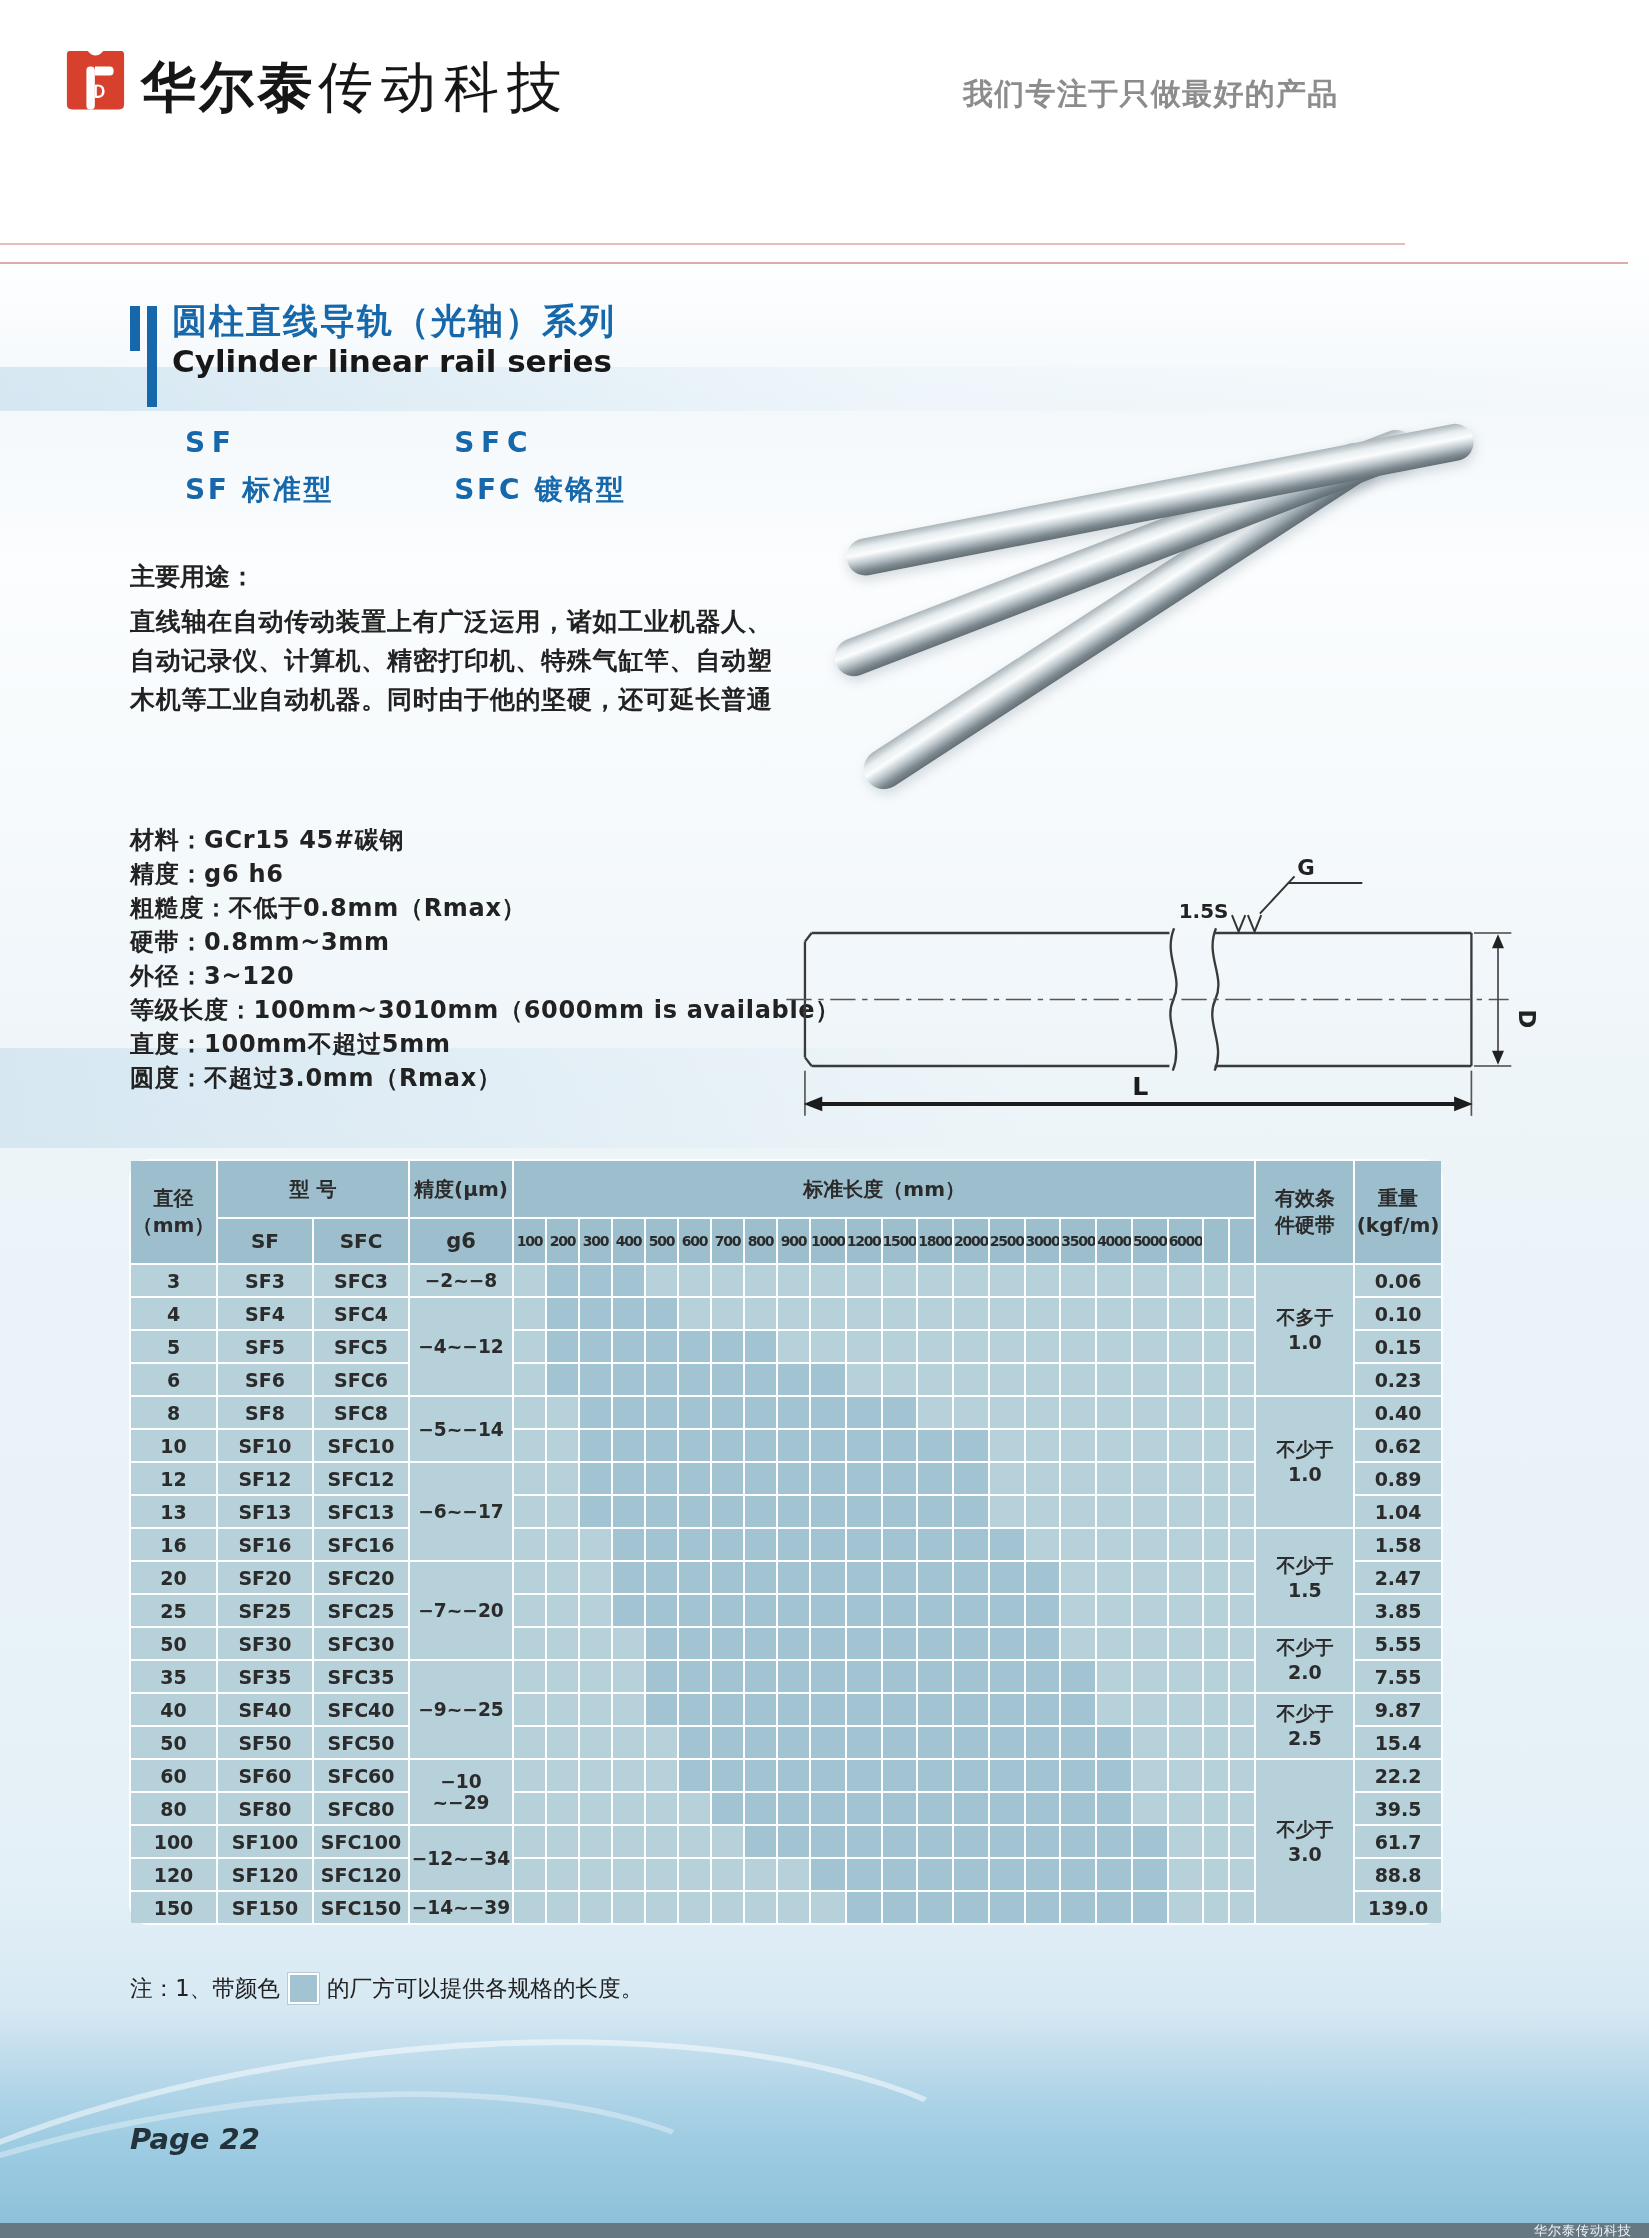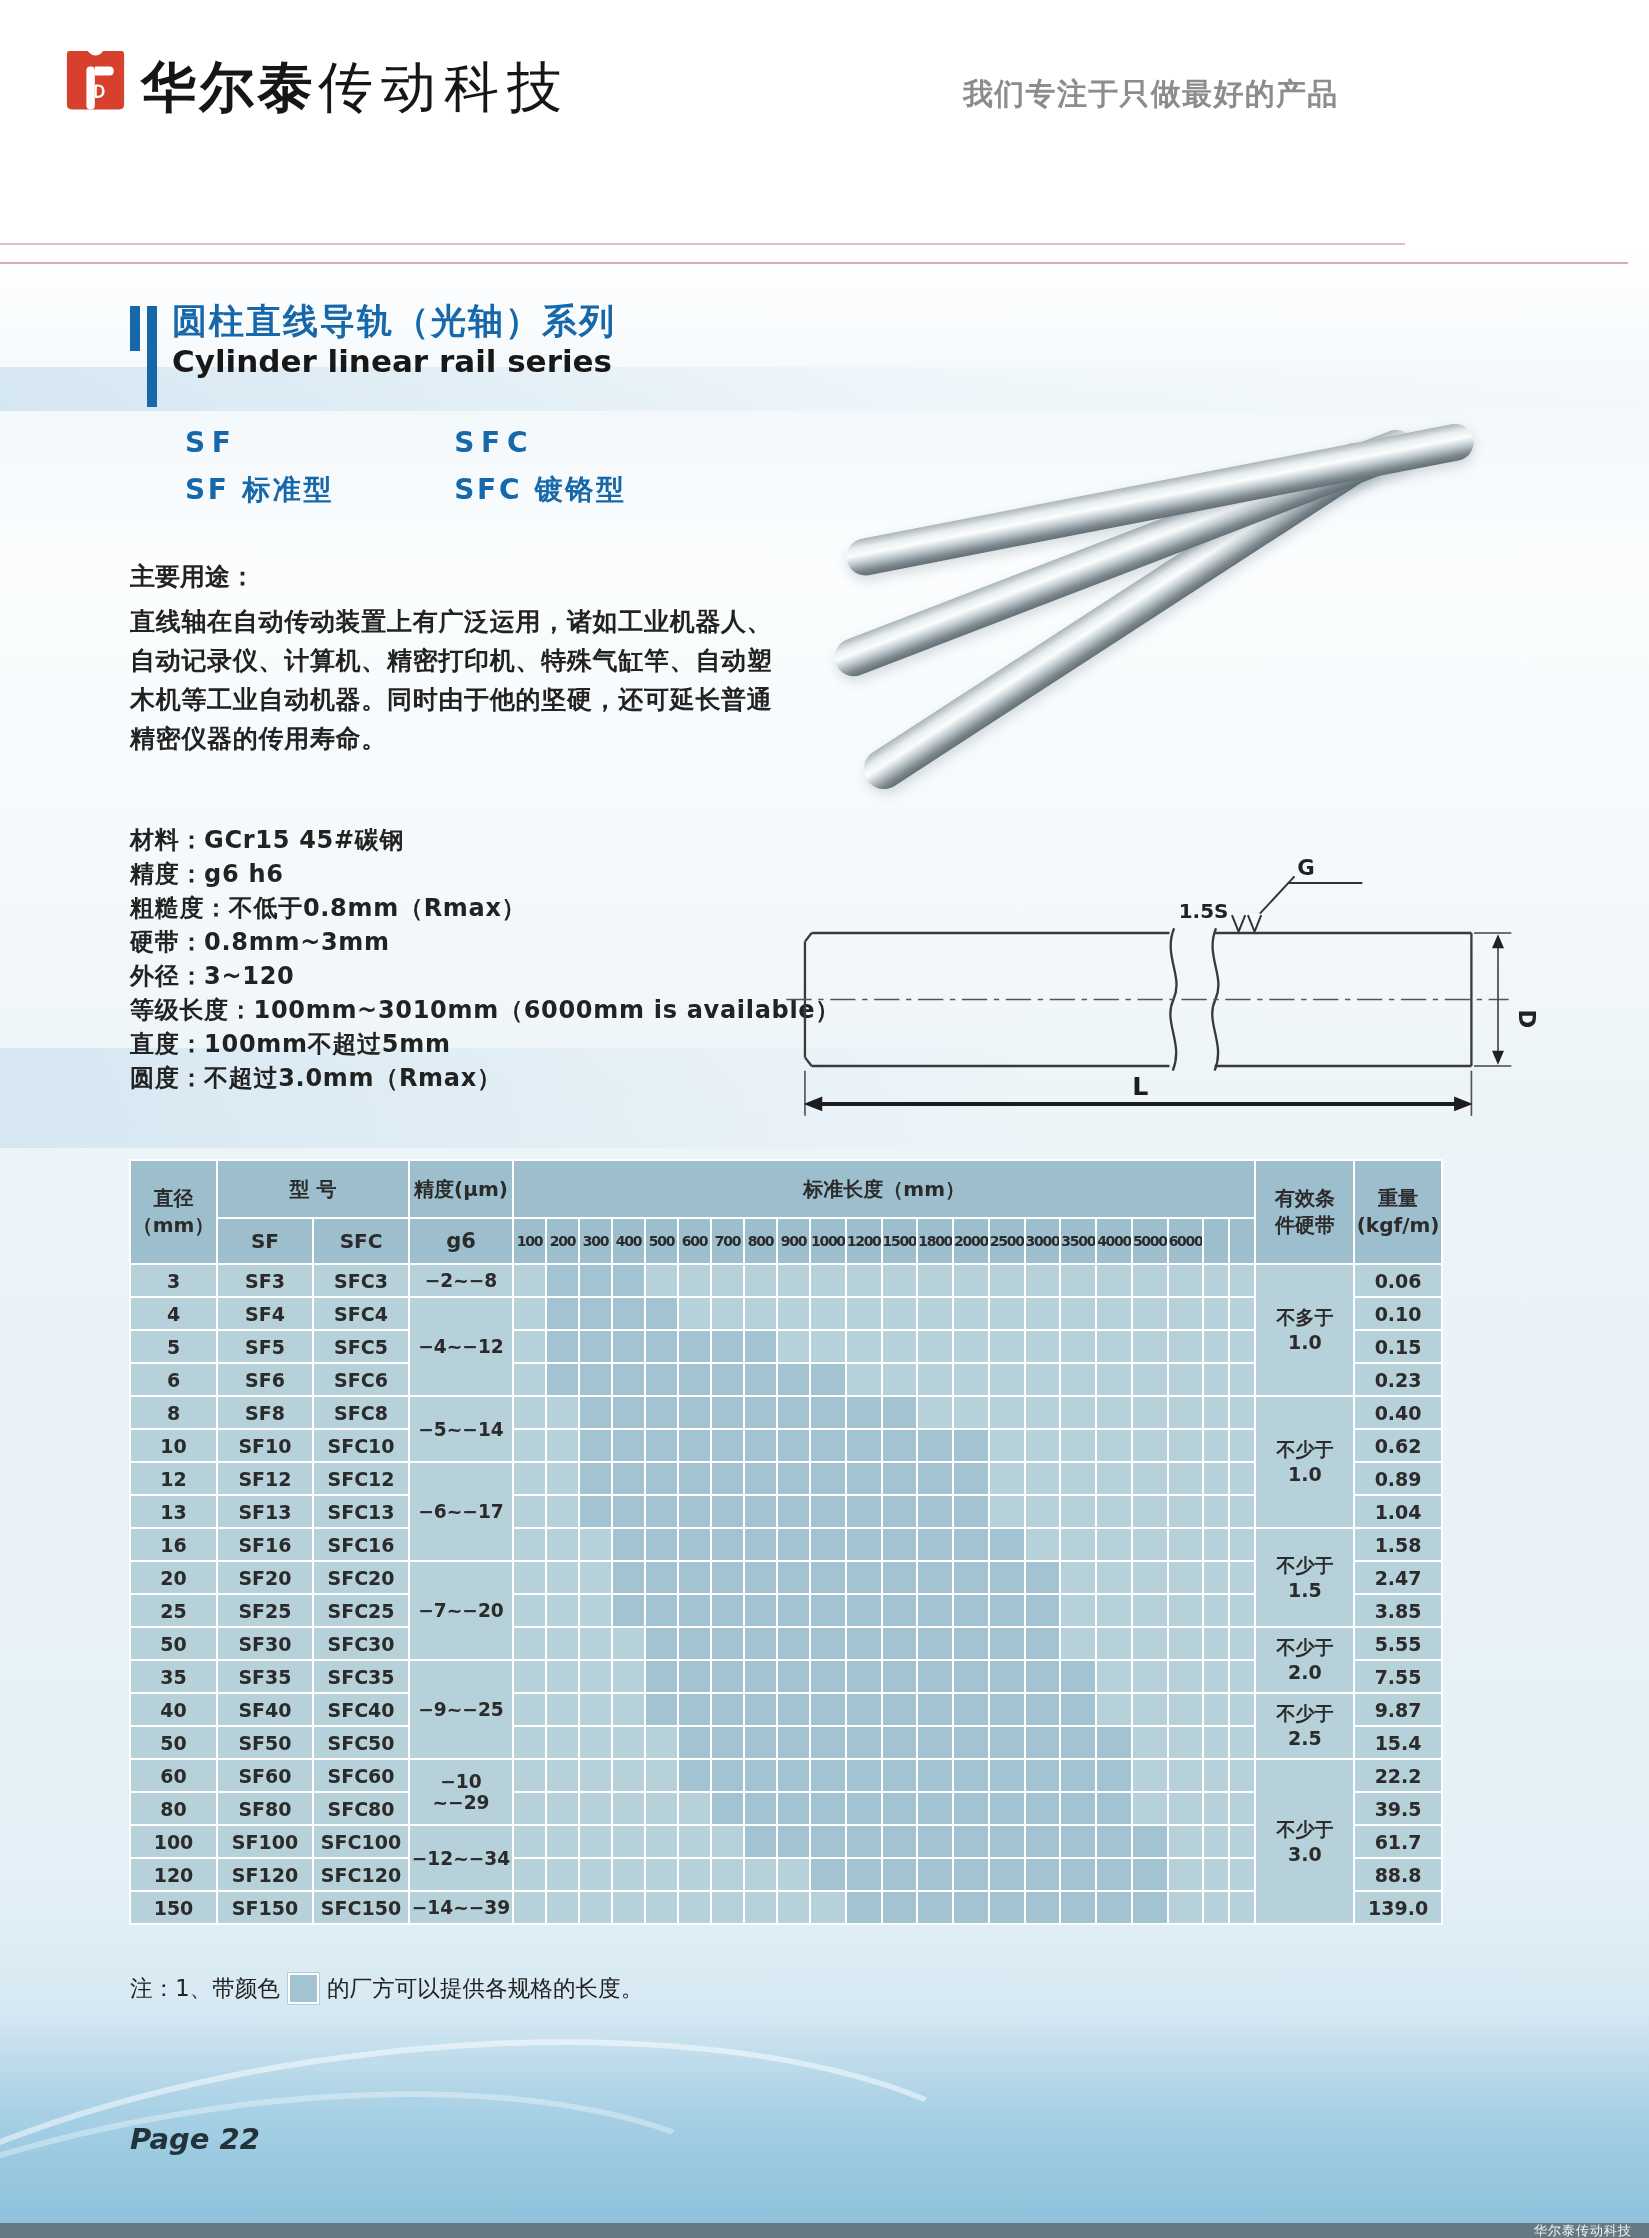--- a/index.html
+++ b/index.html
@@ -50,21 +50,21 @@
   .usage{left:130px;top:560px;color:#222;}
   .usage .uh{font-size:25px;font-weight:700;margin-bottom:9.3px;}
   .usage .ul{font-size:25px;font-weight:600;line-height:39px;letter-spacing:0.7px;}
   .specs{left:130px;top:823px;color:#222;}
   .spec-line{font-size:24px;font-weight:600;line-height:34px;letter-spacing:0.7px;}
 
   
   .drawing{left:785px;top:843px;}
 
   
-  table.spec{border-collapse:separate;border-spacing:2px;background:#fff;table-layout:fixed;}
+  table.spec{border-collapse:separate;border-spacing:2px;background:#fff;table-layout:fixed;border-radius:21px;}
   .tblwrap{left:129px;top:1159px;}
   th,td{text-align:center;vertical-align:middle;color:#2b2b2b;padding:0 1.3px;overflow:hidden;}
   thead th{background:var(--c-header);font-weight:700;font-size:20px;}
   thead tr:first-child th{height:56px;}
   thead tr:last-child th{height:44px;}
   tbody td{background:var(--c-base);font-size:19px;font-weight:600;height:31px;}
   td.on{background:var(--c-avail);}
   td.off{background:var(--c-base);}
   th.lenh{font-size:14px;letter-spacing:-1.3px;padding:0;white-space:nowrap;font-weight:700;}
   th.g6h{font-size:21px;font-style:normal;}
@@ -131,21 +131,20 @@
     <div class="rod rod2"></div>
     <div class="rod rod1"></div>
   </div>
 
   <div class="abs usage">
     <div class="uh">主要用途：</div>
     <div id="usage-lines">
         <div class="ul">直线轴在自动传动装置上有广泛运用，诸如工业机器人、</div>
         <div class="ul">自动记录仪、计算机、精密打印机、特殊气缸竿、自动塑</div>
         <div class="ul">木机等工业自动机器。同时由于他的坚硬，还可延长普通</div>
-        <div class="ul">精密仪器的传用寿命。</div>
       </div>
   </div>
 
   <div class="abs specs" id="spec-list">
       <div class="spec-line">材料：GCr15  45#碳钢</div>
       <div class="spec-line">精度：g6  h6</div>
       <div class="spec-line">粗糙度：不低于0.8mm（Rmax）</div>
       <div class="spec-line">硬带：0.8mm~3mm</div>
       <div class="spec-line">外径：3~120</div>
       <div class="spec-line">等级长度：100mm~3010mm（6000mm is available）</div>

